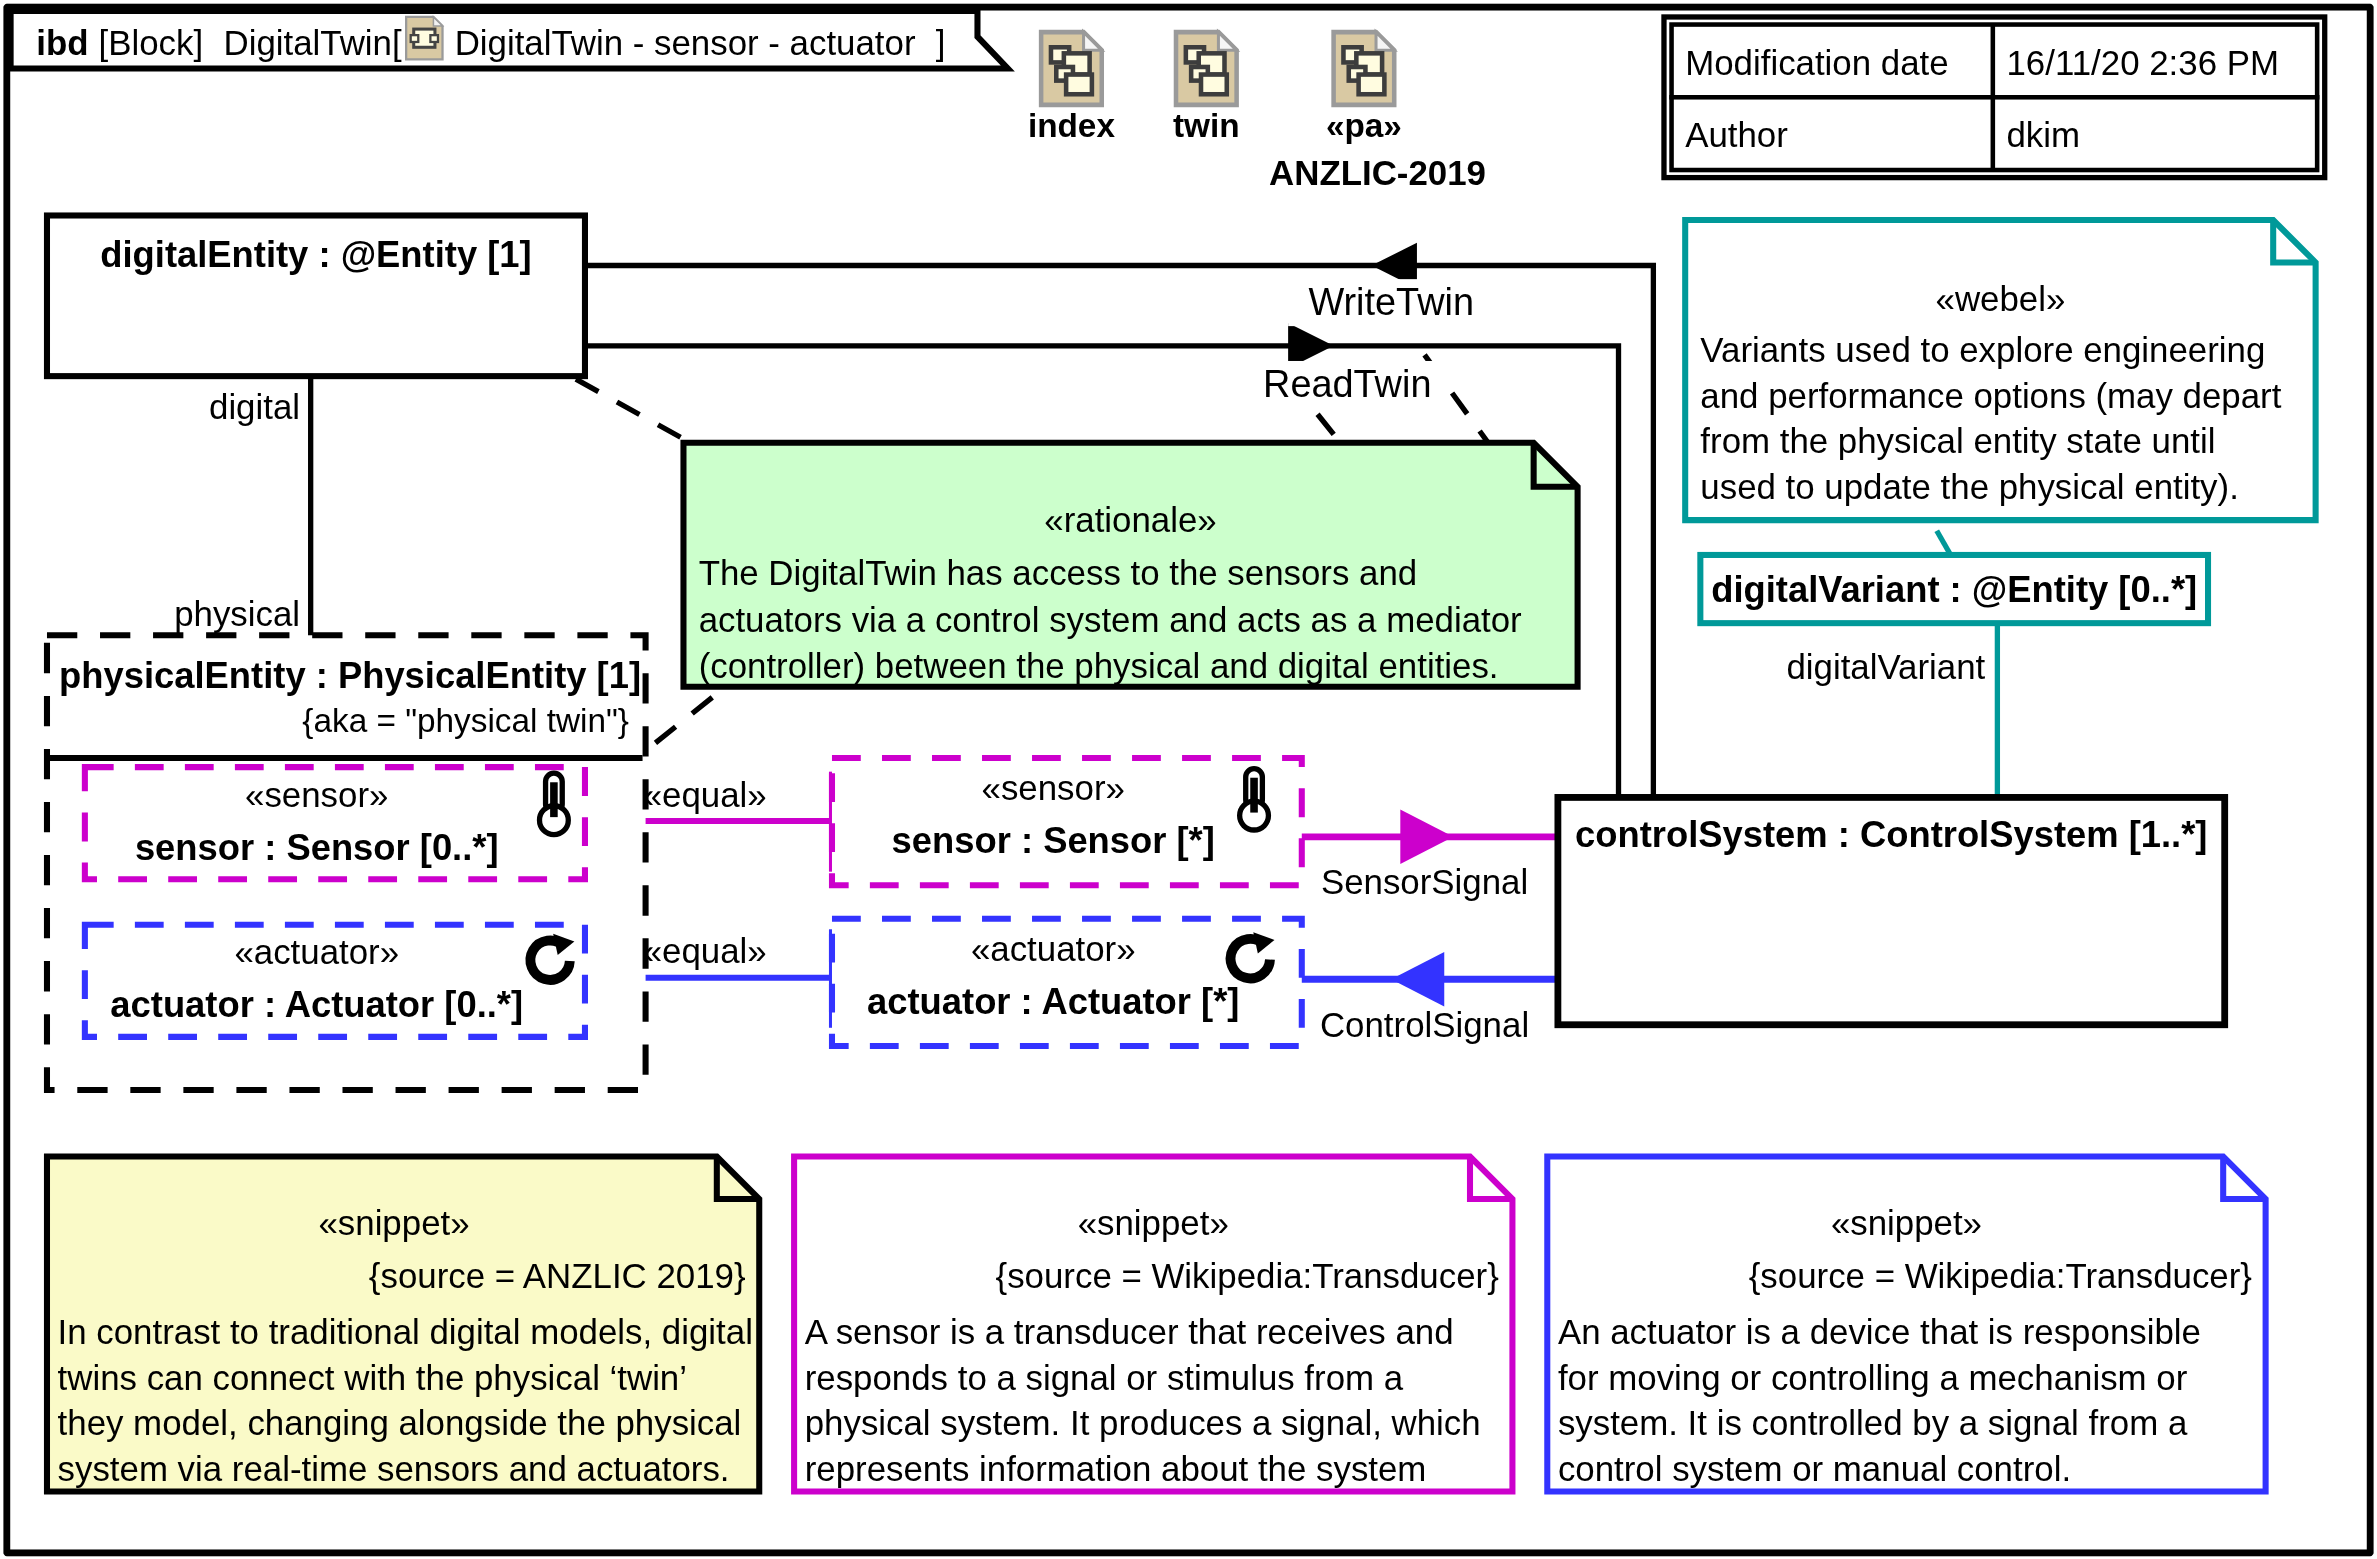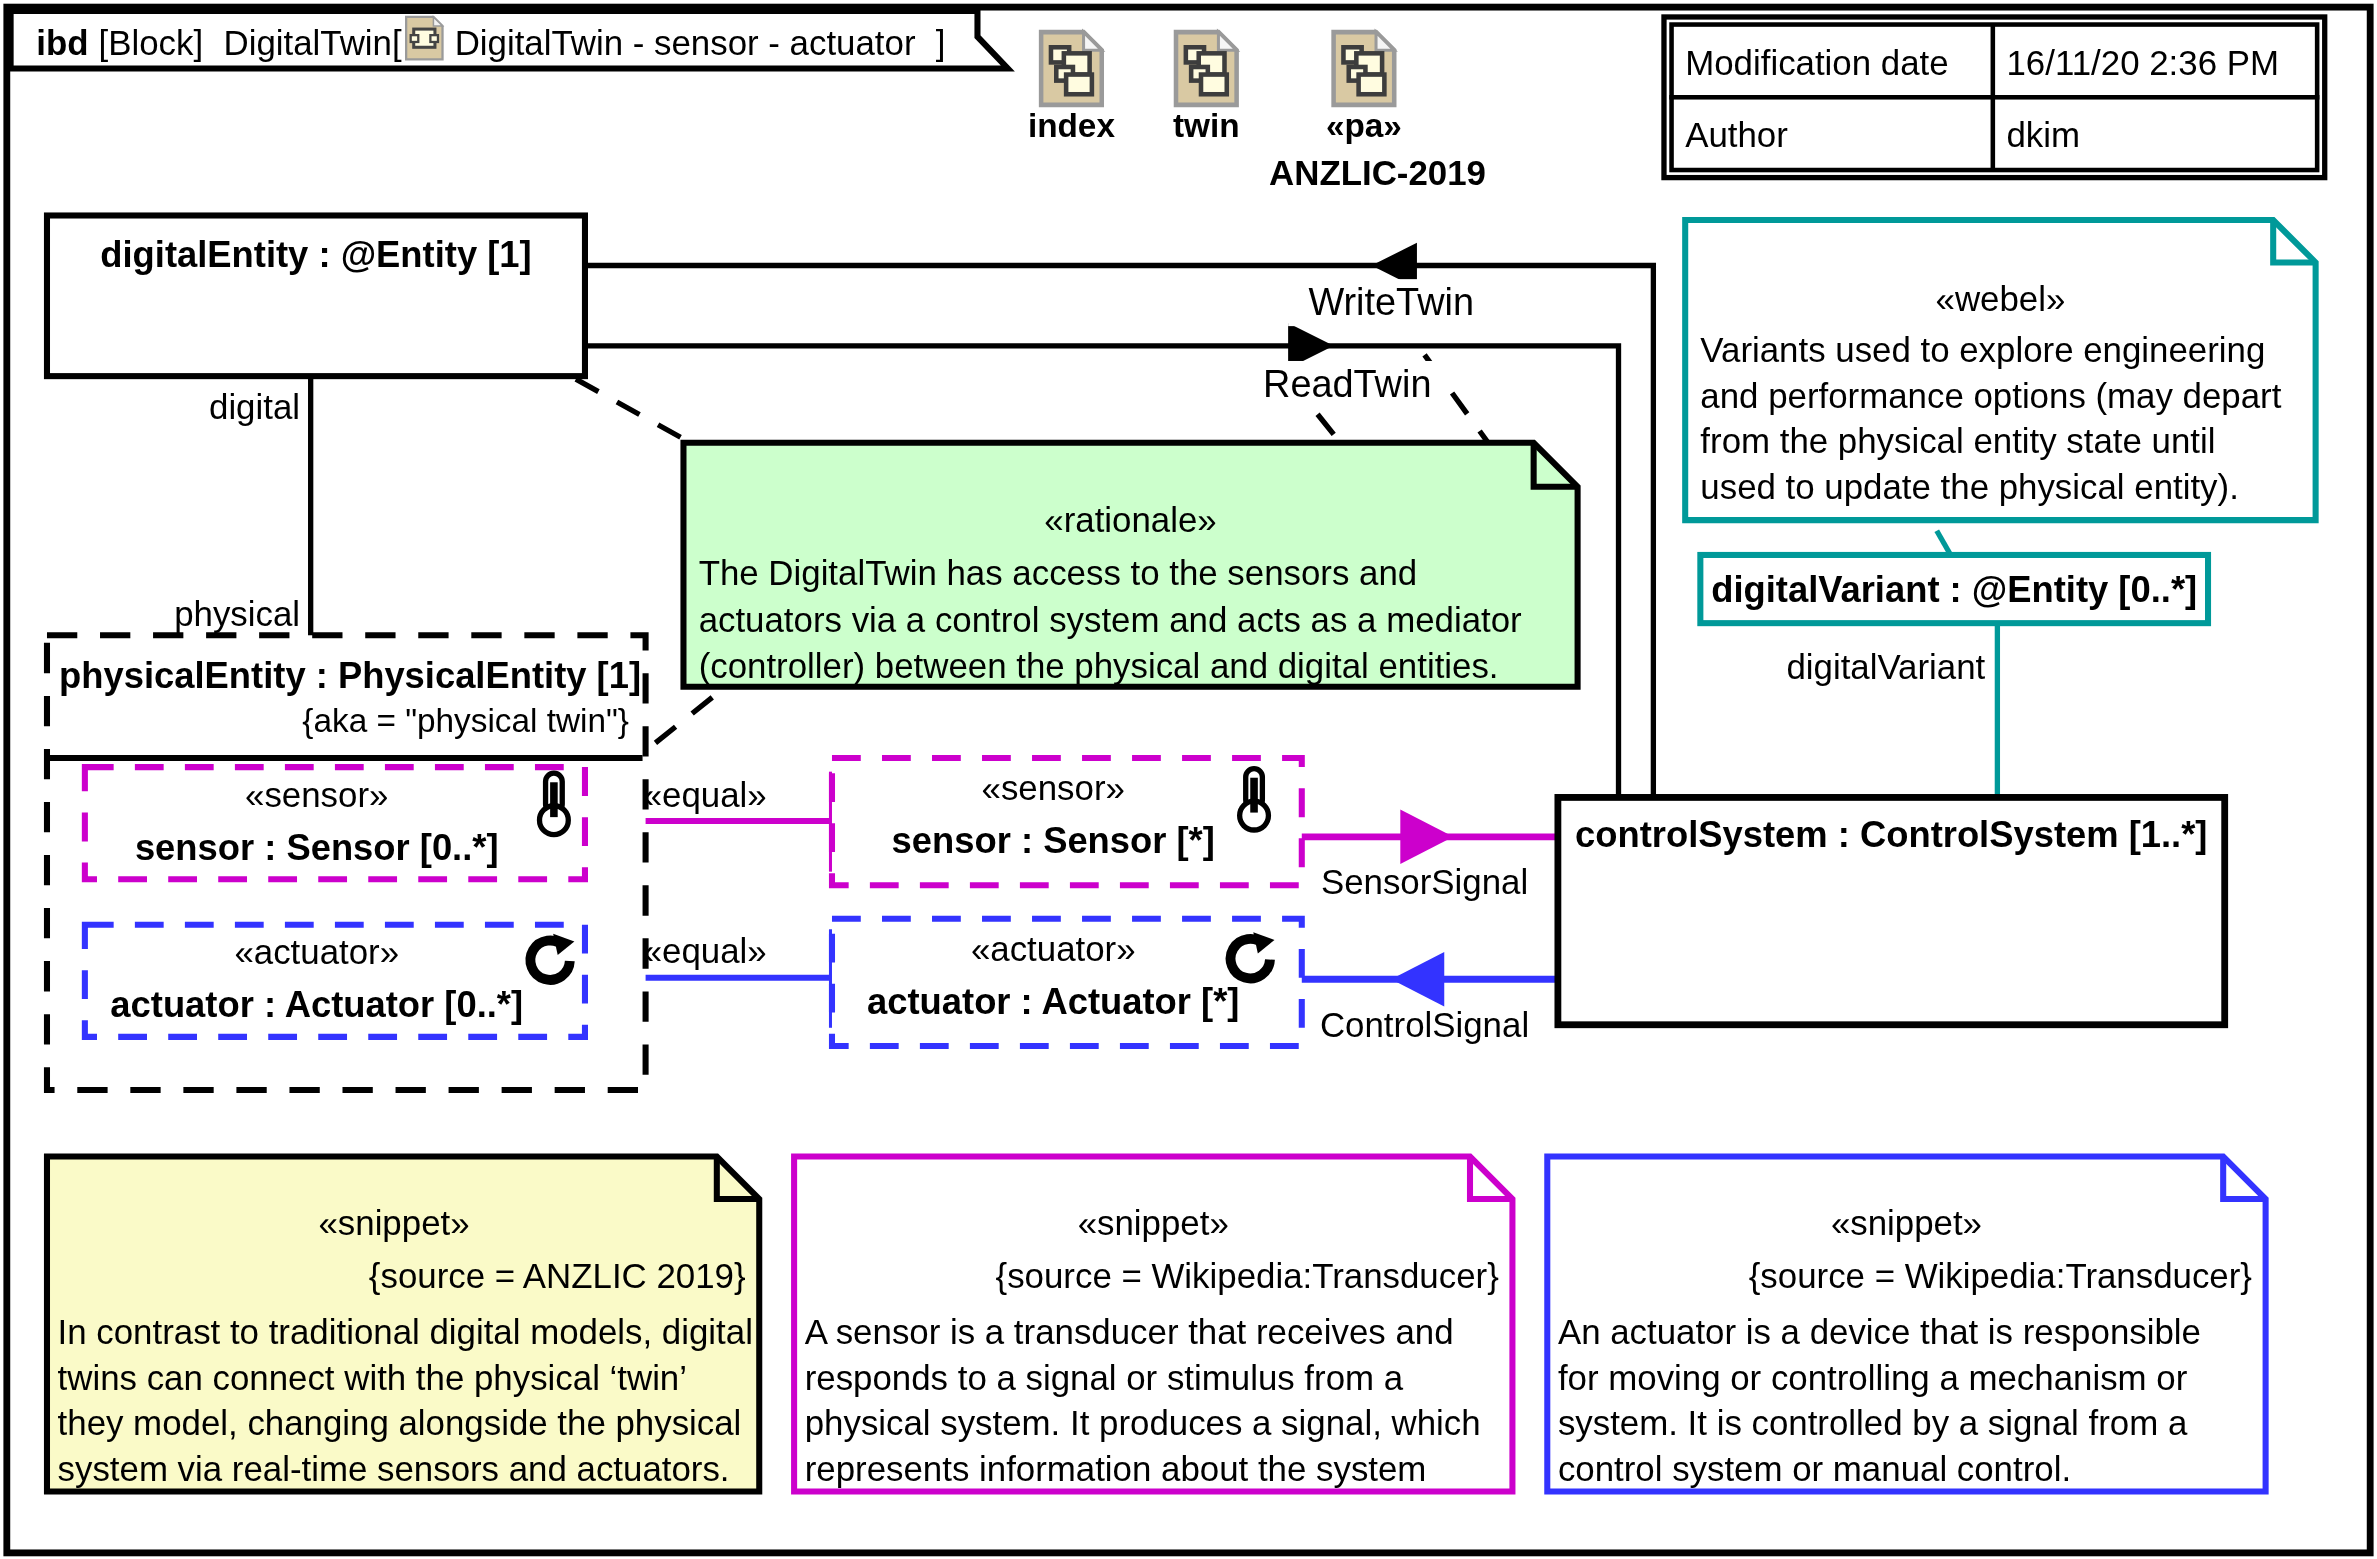--- a/index.html
+++ b/index.html
@@ -1,17 +1,17 @@
 <!DOCTYPE html>
 <html style="font-size:12px"><head>
 <meta charset="utf-8">
 <style>
   html,body{margin:0;padding:0;background:#fff;}
   body{width:2377px;height:1560px;font-family:"Liberation Sans",sans-serif;}
-  #stage{position:relative;width:2377px;height:1560px;overflow:hidden;background:#fff;}
+  #stage{position:relative;width:2377px;height:1560px;overflow:hidden;background:#fff;border-radius:16px;}
   svg#canvas{position:absolute;left:0;top:0;width:2377px;height:1560px;}
   .txt{font-family:"Liberation Sans",sans-serif;fill:#000;}
   .b{font-weight:bold;}
   text{white-space:pre;}
 </style>
 </head>
 <body>
 
 <div id="stage">
 <svg id="canvas" viewBox="0 0 3137 2058" xmlns="http://www.w3.org/2000/svg">

